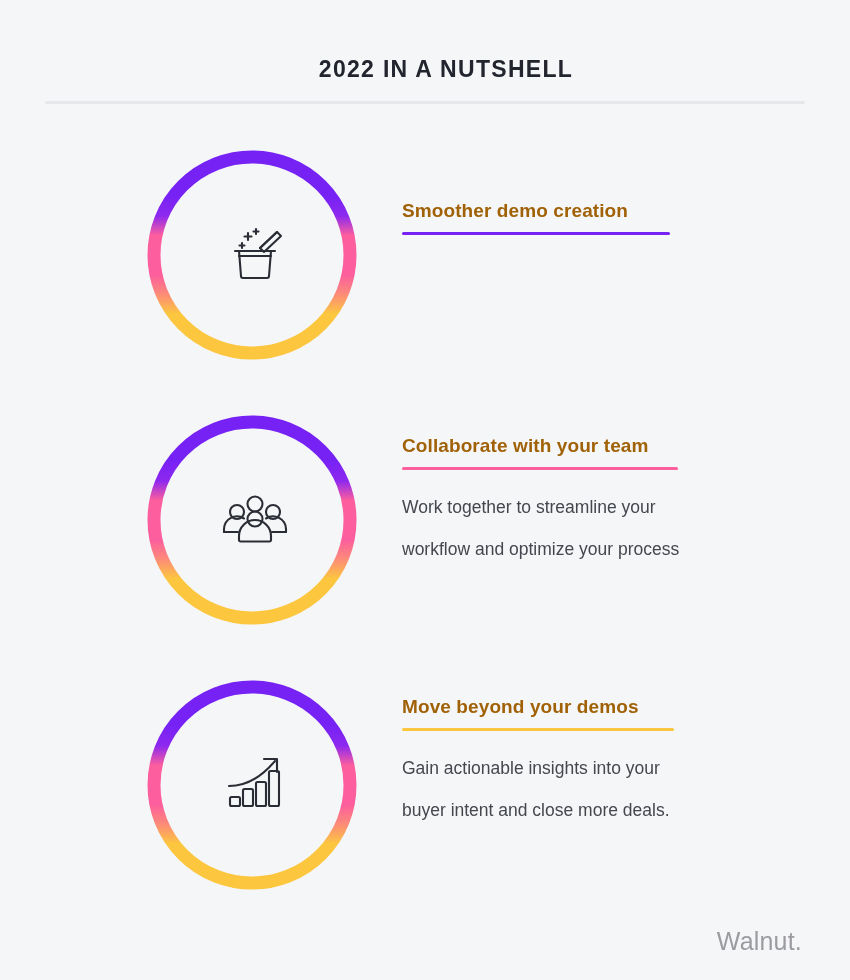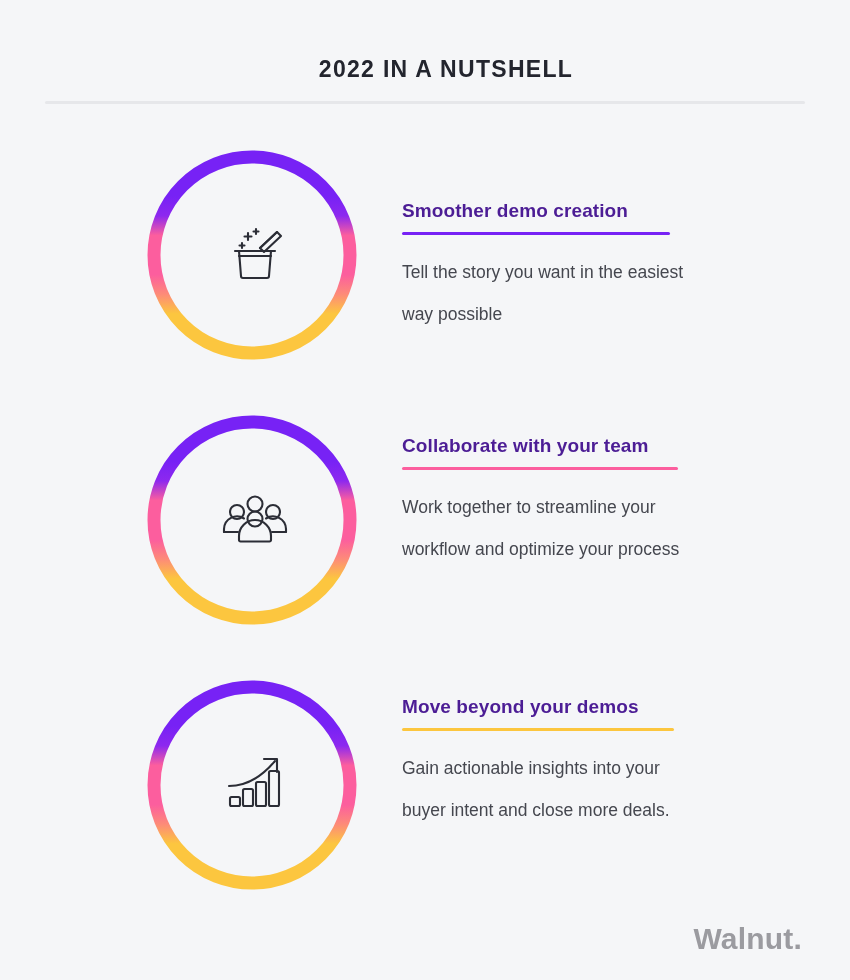--- a/index.html
+++ b/index.html
@@ -79,21 +79,21 @@
 
   
   .block {
     position: absolute;
     left: 402px;
     width: 300px;
   }
   .block-title {
     font-size: 19px;
     font-weight: bold;
-    color: #4c1d95;
+    color: #a16207;
     letter-spacing: 0.1px;
     white-space: nowrap;
   }
   .block-rule {
     margin-top: 10px;
     height: 3px;
     border-radius: 2px;
     width: 268px;
   }
   .block-body {
@@ -102,22 +102,22 @@
     line-height: 42px;
     color: #45474f;
     width: 300px;
   }
 
   
   .brand {
     position: absolute;
     right: 48px;
     bottom: 24px;
-    font-size: 30px;
-    font-weight: bold;
+    font-size: 25px;
+    font-weight: normal;
     color: #9b9ba0;
     letter-spacing: 0.2px;
   }
 </style>
 </head>
 <body>
 
 <div class="page">
 
   <div class="page-title">2022 IN A NUTSHELL</div>
@@ -198,21 +198,20 @@
 
         <path d="M49 14 L62 14 L62 27"></path>
       </svg>
     </div>
 
   </div>
 
   <div class="block" style="top:200px;">
     <div class="block-title">Smoother demo creation</div>
     <div class="block-rule" style="background:#7722f5;"></div>
-    <div class="block-body">Tell the story you want in the easiest way possible</div>
   </div>
 
   <div class="block" style="top:696px;">
     <div class="block-title">Move beyond your demos</div>
     <div class="block-rule" style="background:#fcc63f; width:272px;"></div>
     <div class="block-body">Gain actionable insights into your buyer intent and close more deals.</div>
   </div>
 
   <div class="block" style="top:435px;">
     <div class="block-title">Collaborate with your team</div>

